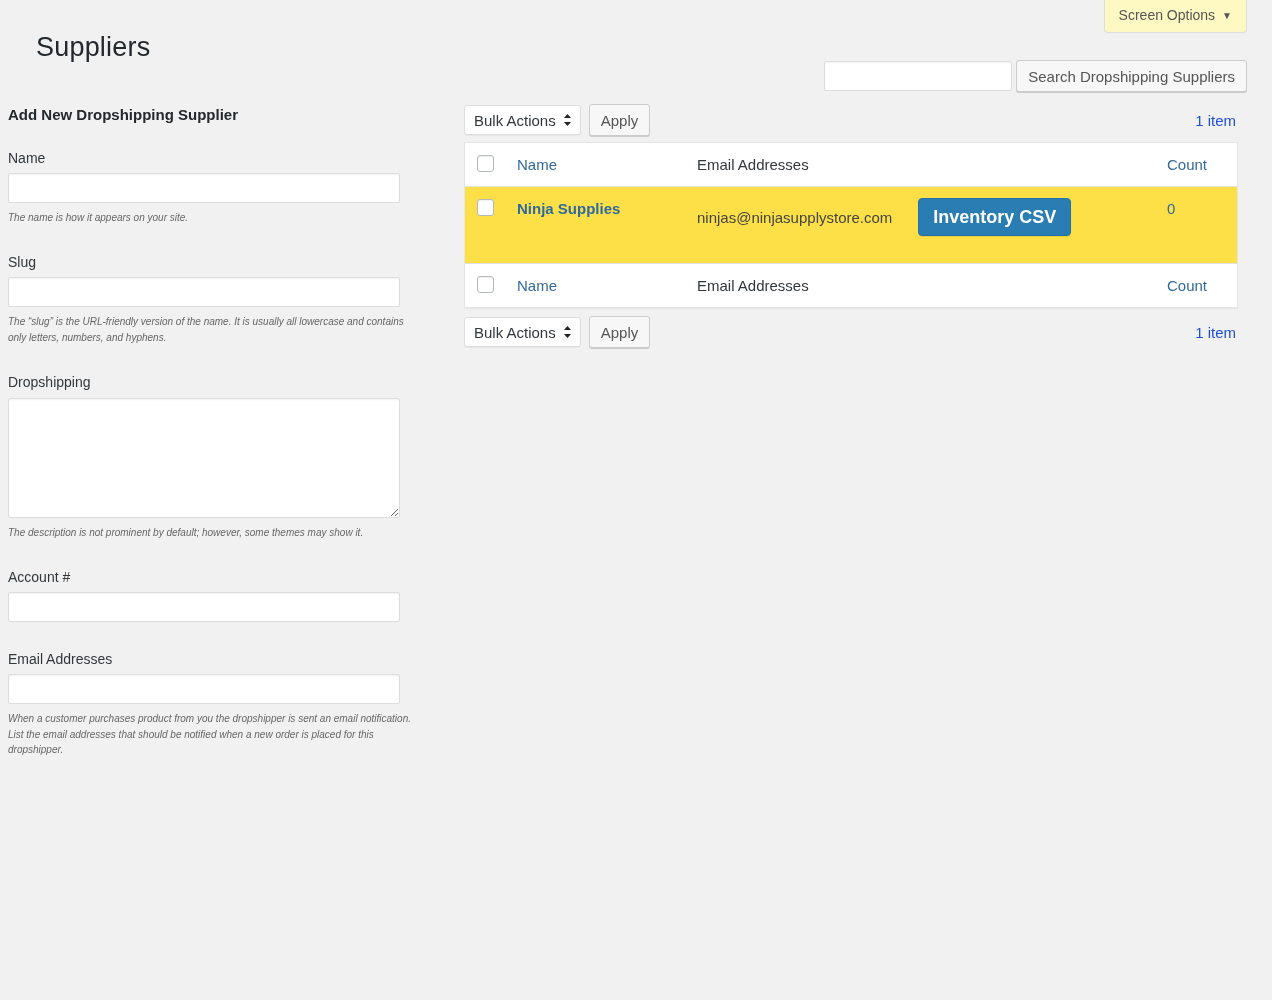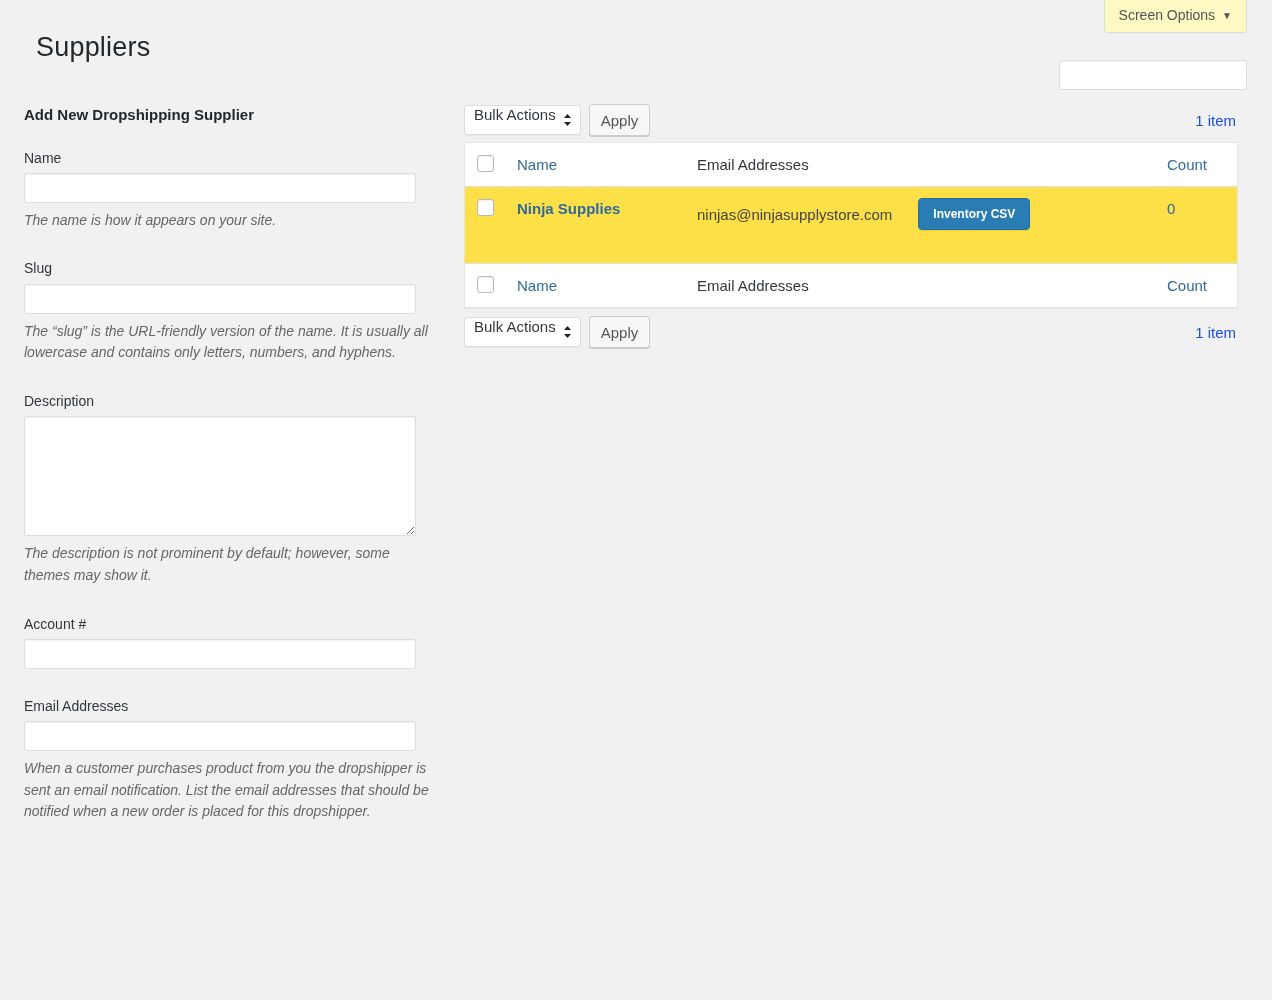--- a/index.html
+++ b/index.html
@@ -77,21 +77,21 @@
     padding: 0 11px;
     height: 30px;
     cursor: pointer;
     white-space: nowrap;
   }
   .search-submit { margin-left: 4px; height: 32px; font-size: 15px; }
 
   
   .form-col {
     position: absolute;
-    left: 24px; top: 105px;
+    left: 8px; top: 105px;
     width: 412px;
   }
   .form-heading {
     font-size: 15px;
     font-weight: bold;
     color: #23282d;
     margin: 0 0 24px 0;
     line-height: 1.3;
   }
   .form-field { margin-bottom: 28px; }
@@ -125,21 +125,21 @@
     border-radius: 2px;
     font-family: "Liberation Sans", sans-serif;
     font-size: 14px;
     color: #32373c;
     outline: none;
     resize: vertical;
     box-shadow: inset 0 1px 2px rgba(0,0,0,.06);
   }
   .description {
     font-style: italic;
-    font-size: 14px;
+    font-size: 10px;
     color: #666;
     line-height: 1.55;
     margin-top: 7px;
     max-width: 405px;
   }
 
   
   .list-col {
     position: absolute;
     left: 464px; top: 104px;
@@ -148,20 +148,21 @@
   .tablenav {
     display: flex;
     align-items: center;
     height: 32px;
     margin-bottom: 6px;
   }
   .tablenav.bottom { margin-top: 8px; margin-bottom: 0; }
   .bulk-select {
     position: relative;
     display: inline-flex;
+    align-items: center;
     background: #fff;
     border: 1px solid #ddd;
     border-radius: 3px;
     height: 30px;
     padding: 0 24px 0 9px;
     font-size: 15px;
     color: #32373c;
     cursor: pointer;
     box-shadow: 0 1px 0 rgba(0,0,0,.04);
     white-space: nowrap;
@@ -241,21 +242,21 @@
     vertical-align: top;
     cursor: pointer;
     box-shadow: inset 0 1px 2px rgba(0,0,0,.07);
   }
 
   .inventory-btn {
     display: inline-block;
     background: #2a7db3;
     border: 1px solid #2271a6;
     color: #fff;
-    font-size: 12px;
+    font-size: 18px;
     font-weight: bold;
     border-radius: 4px;
     padding: 9px 14px;
     line-height: 1;
     cursor: pointer;
     text-decoration: none;
     box-shadow: 0 1px 0 rgba(0,0,0,.08);
     margin-left: 26px;
     white-space: nowrap;
   }
@@ -267,39 +268,40 @@
 <div id="screen-meta-links">
   <div class="screen-meta-toggle">
     <span>Screen Options</span><span class="caret">▼</span>
   </div>
 </div>
 
 <h1 class="page-title">Suppliers</h1>
 
 <div class="search-box">
   <input class="search-input" type="text" value="" placeholder="" style="">
+  <button class="btn search-submit">Search Dropshipping Suppliers</button>
 </div>
 
 <div class="form-col">
   <h2 class="form-heading">Add New Dropshipping Supplier</h2>
 
   <div class="form-field">
     <label>Name</label>
     <input type="text" value="" style="">
     <p class="description">The name is how it appears on your site.</p>
   </div>
 
   <div class="form-field">
     <label>Slug</label>
     <input type="text" value="" style="">
     <p class="description">The “slug” is the URL-friendly version of the name. It is usually all lowercase and contains only letters, numbers, and hyphens.</p>
   </div>
 
   <div class="form-field">
-    <label>Description</label>
+    <label>Dropshipping</label>
     <textarea style=""></textarea>
     <p class="description">The description is not prominent by default; however, some themes may show it.</p>
   </div>
 
   <div class="form-field">
     <label>Account #</label>
     <input type="text" value="" style="">
   </div>
 
   <div class="form-field">

